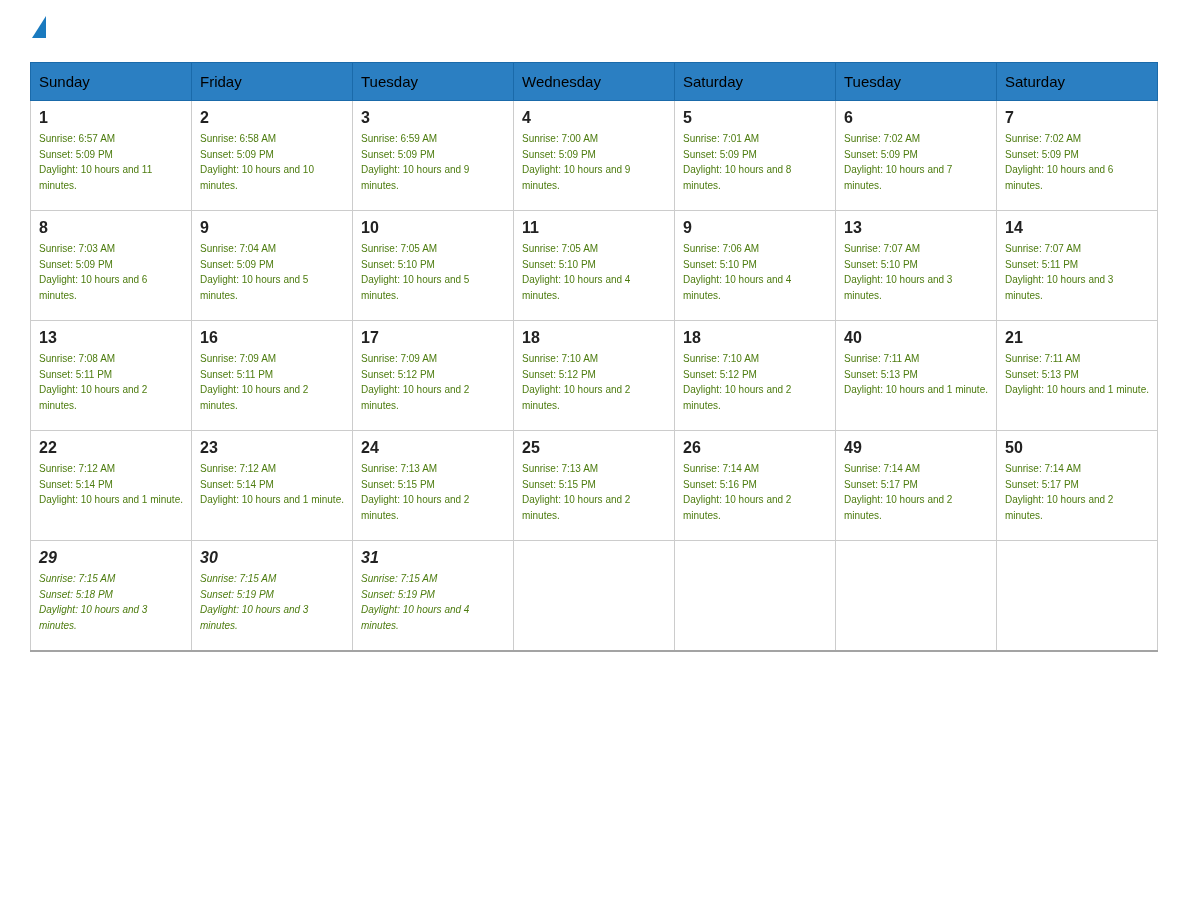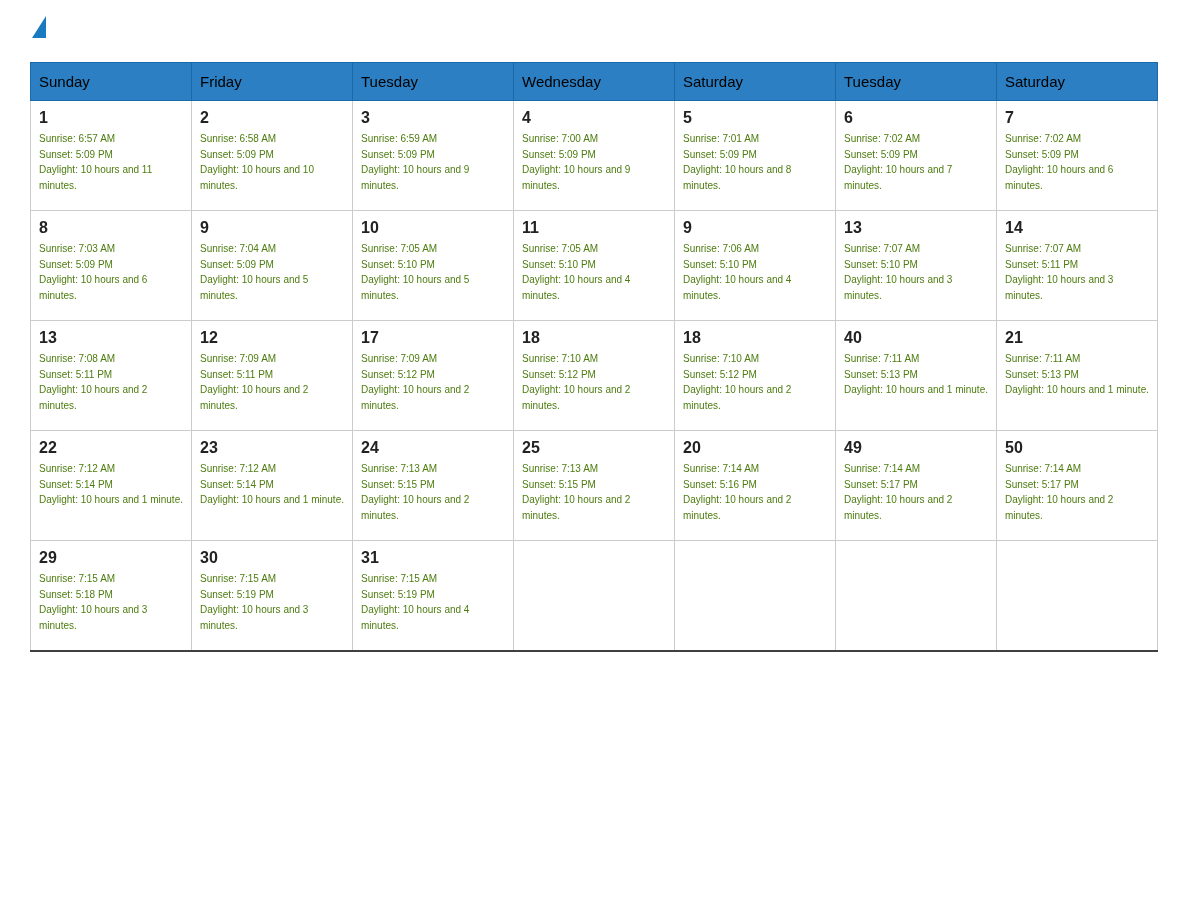--- a/index.html
+++ b/index.html
@@ -86,21 +86,22 @@
       display: block;
       margin-bottom: 4px;
       color: #222;
     }
     tbody tr td .day-info {
       font-size: 10px;
       line-height: 1.55;
       color: #4d7c0f;
     }
     tbody tr:last-child td {
-      border-bottom: 2px solid #404040;
+      border-bottom: 2px solid #a3a3a3;
+      font-style: italic;
     }
     thead tr th:first-child {
       border-left: 1px solid #1a6aaa;
     }
   </style>
 </head>
 <body>
 
 <div class="header">
   <div class="logo" style="flex-direction: column; align-items: flex-start;">
@@ -188,21 +189,21 @@
           <span class="day-num">14</span>
           <div class="day-info">Sunrise: 7:07 AM<br>Sunset: 5:11 PM<br>Daylight: 10 hours and 3 minutes.</div>
         </td>
       </tr>
       <tr>
         <td>
           <span class="day-num">13</span>
           <div class="day-info">Sunrise: 7:08 AM<br>Sunset: 5:11 PM<br>Daylight: 10 hours and 2 minutes.</div>
         </td>
         <td>
-          <span class="day-num">12</span>
+          <span class="day-num">16</span>
           <div class="day-info">Sunrise: 7:09 AM<br>Sunset: 5:11 PM<br>Daylight: 10 hours and 2 minutes.</div>
         </td>
         <td>
           <span class="day-num">17</span>
           <div class="day-info">Sunrise: 7:09 AM<br>Sunset: 5:12 PM<br>Daylight: 10 hours and 2 minutes.</div>
         </td>
         <td>
           <span class="day-num">18</span>
           <div class="day-info">Sunrise: 7:10 AM<br>Sunset: 5:12 PM<br>Daylight: 10 hours and 2 minutes.</div>
         </td>
@@ -230,21 +231,21 @@
         </td>
         <td>
           <span class="day-num">24</span>
           <div class="day-info">Sunrise: 7:13 AM<br>Sunset: 5:15 PM<br>Daylight: 10 hours and 2 minutes.</div>
         </td>
         <td>
           <span class="day-num">25</span>
           <div class="day-info">Sunrise: 7:13 AM<br>Sunset: 5:15 PM<br>Daylight: 10 hours and 2 minutes.</div>
         </td>
         <td>
-          <span class="day-num">20</span>
+          <span class="day-num">26</span>
           <div class="day-info">Sunrise: 7:14 AM<br>Sunset: 5:16 PM<br>Daylight: 10 hours and 2 minutes.</div>
         </td>
         <td>
           <span class="day-num">49</span>
           <div class="day-info">Sunrise: 7:14 AM<br>Sunset: 5:17 PM<br>Daylight: 10 hours and 2 minutes.</div>
         </td>
         <td>
           <span class="day-num">50</span>
           <div class="day-info">Sunrise: 7:14 AM<br>Sunset: 5:17 PM<br>Daylight: 10 hours and 2 minutes.</div>
         </td>

